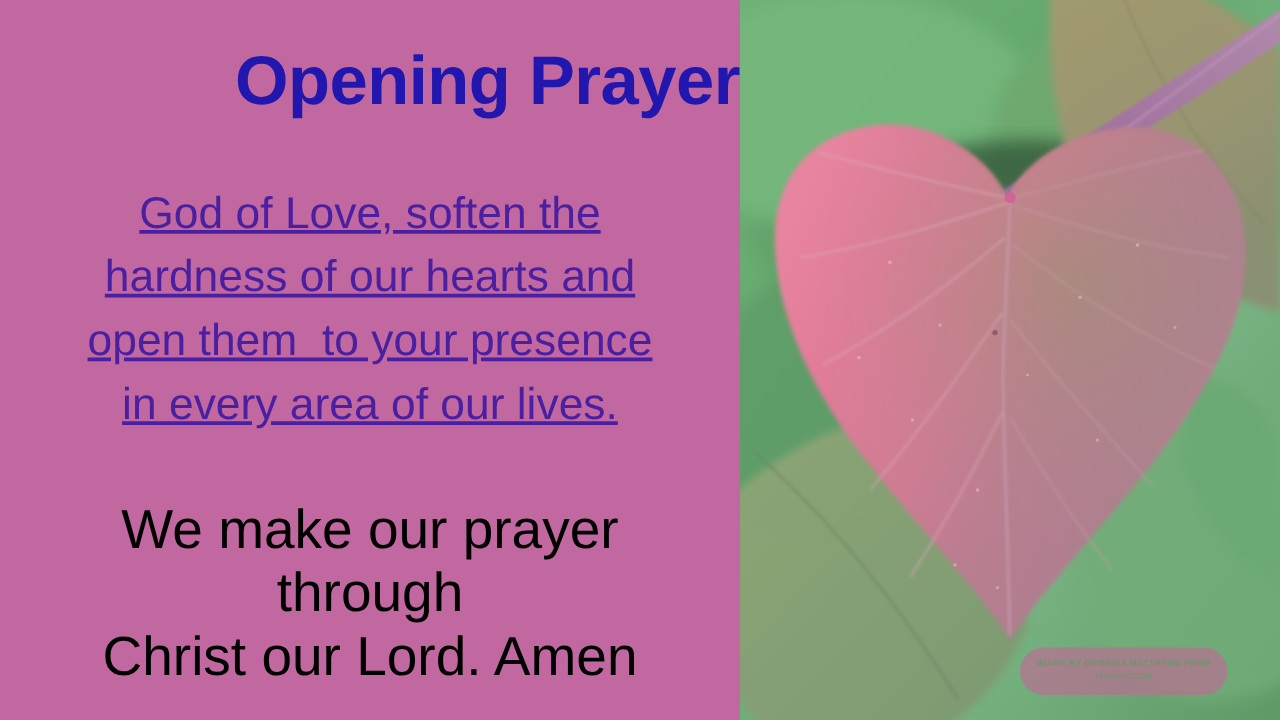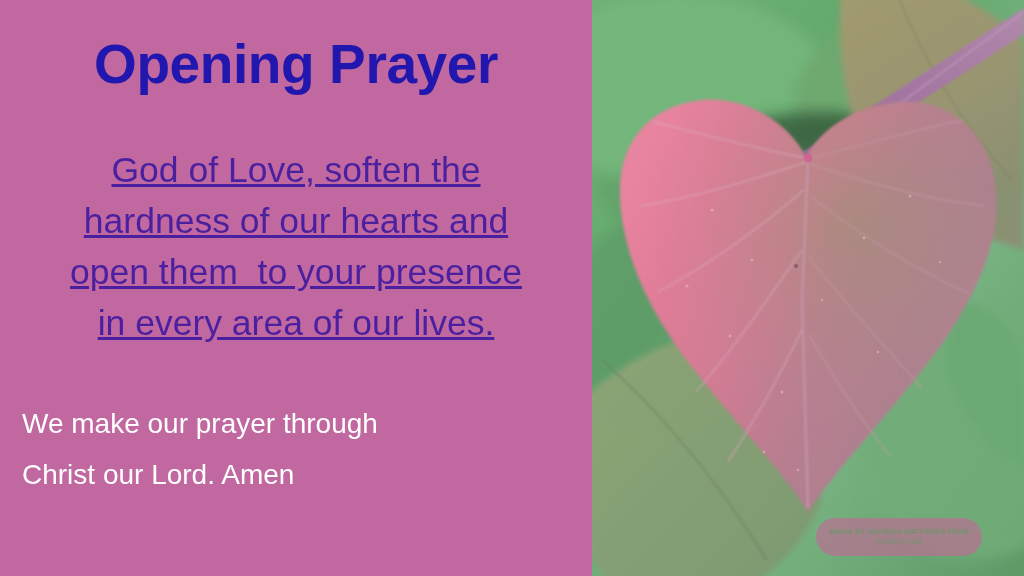--- a/index.html
+++ b/index.html
@@ -24,21 +24,21 @@
     width: 592px;
     height: 576px;
     background: #c0689f;
   }
 
   .slide-title {
     position: absolute;
     left: 0;
     top: 36px;
     width: 592px;
-    text-align: center;
+    text-align: right;
     font-size: 55px;
     font-weight: bold;
     line-height: 1.05;
     letter-spacing: -0.4px;
     color: #2116ad;
     white-space: nowrap;
   }
 
   .prayer-body {
     position: absolute;
@@ -51,23 +51,23 @@
     line-height: 51px;
     font-weight: normal;
     white-space: pre-wrap;
     text-decoration: underline;
   }
   .prayer-para-2 {
     position: absolute;
     left: 22px;
     top: 398px;
     width: 548px;
-    text-align: left;
-    color: #ffffff;
-    font-size: 28px;
+    text-align: center;
+    color: #000000;
+    font-size: 44px;
     line-height: 51px;
     font-weight: normal;
     white-space: pre-wrap;
   }
 
   
   .photo {
     position: absolute;
     left: 592px;
     top: 0;

